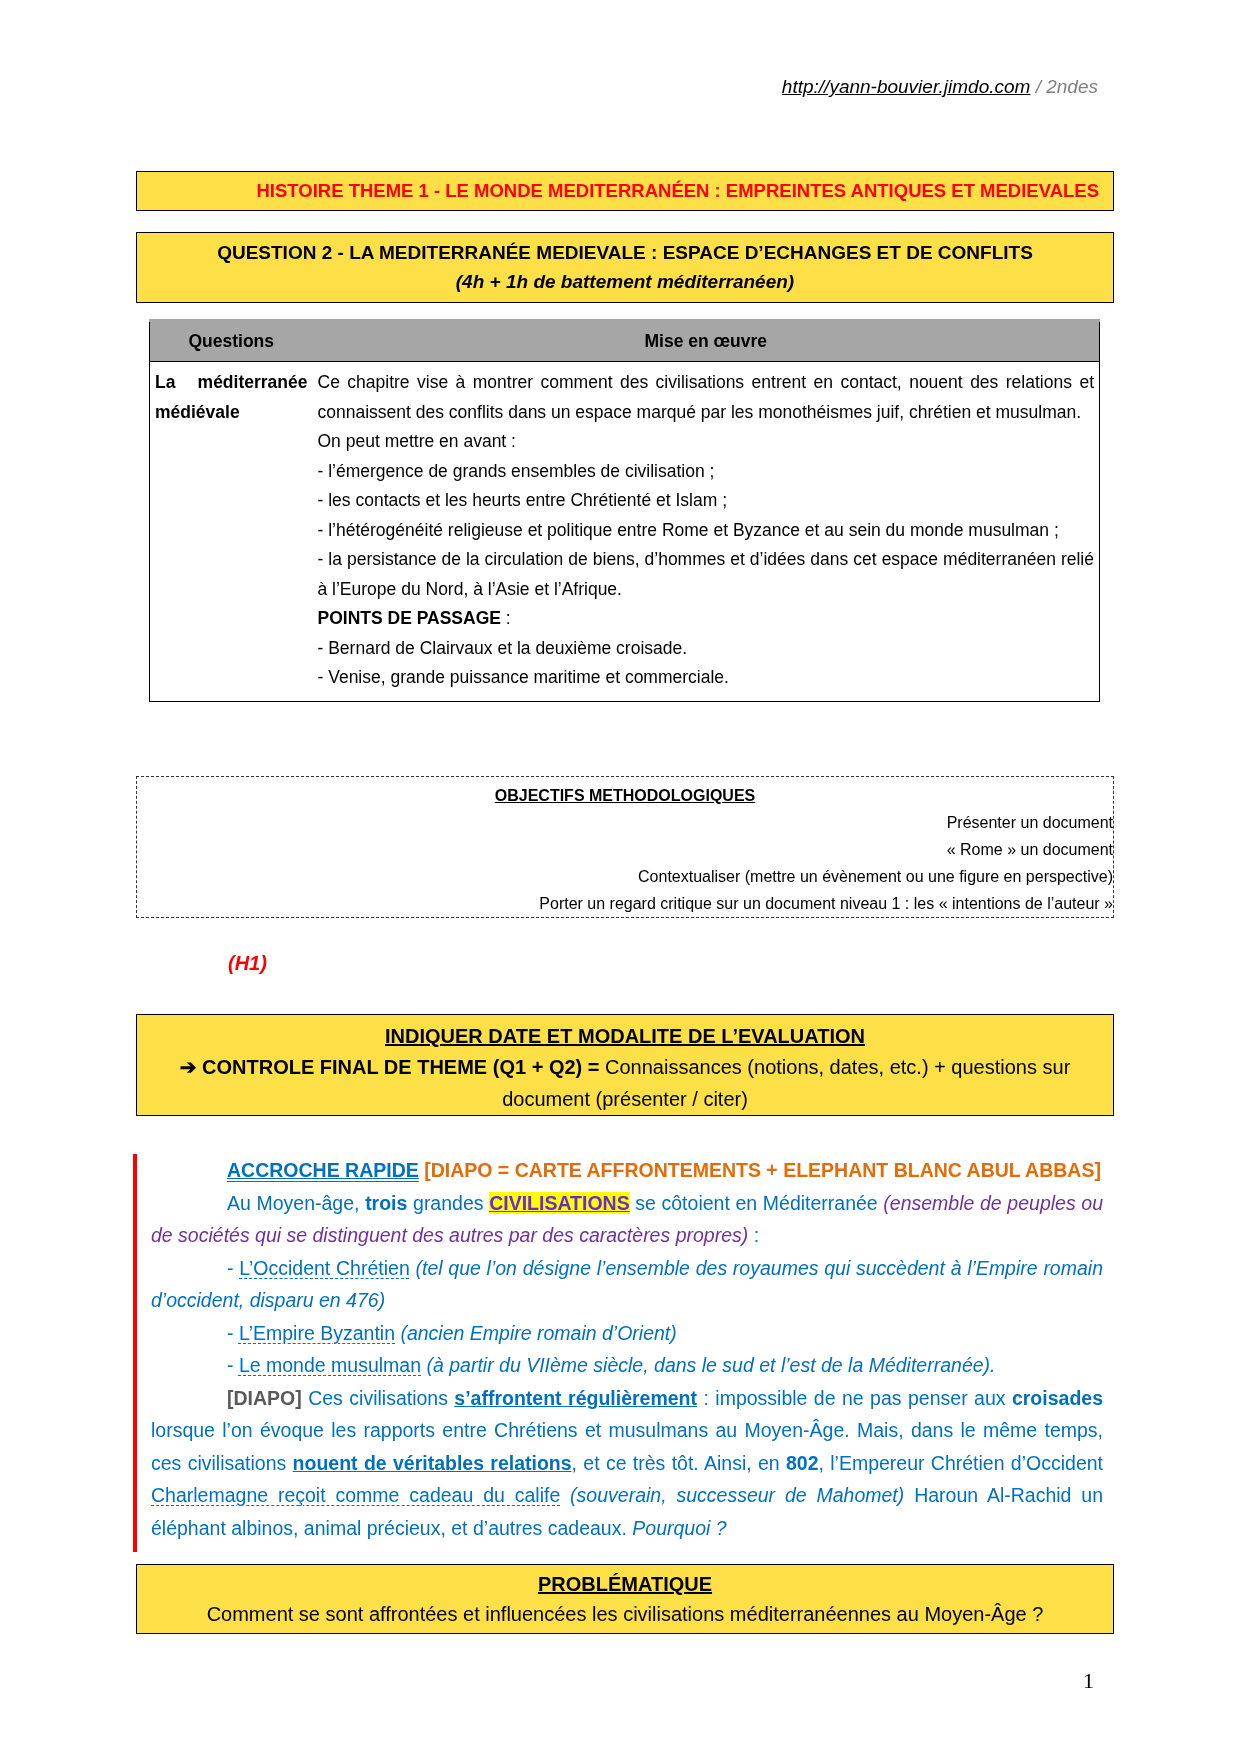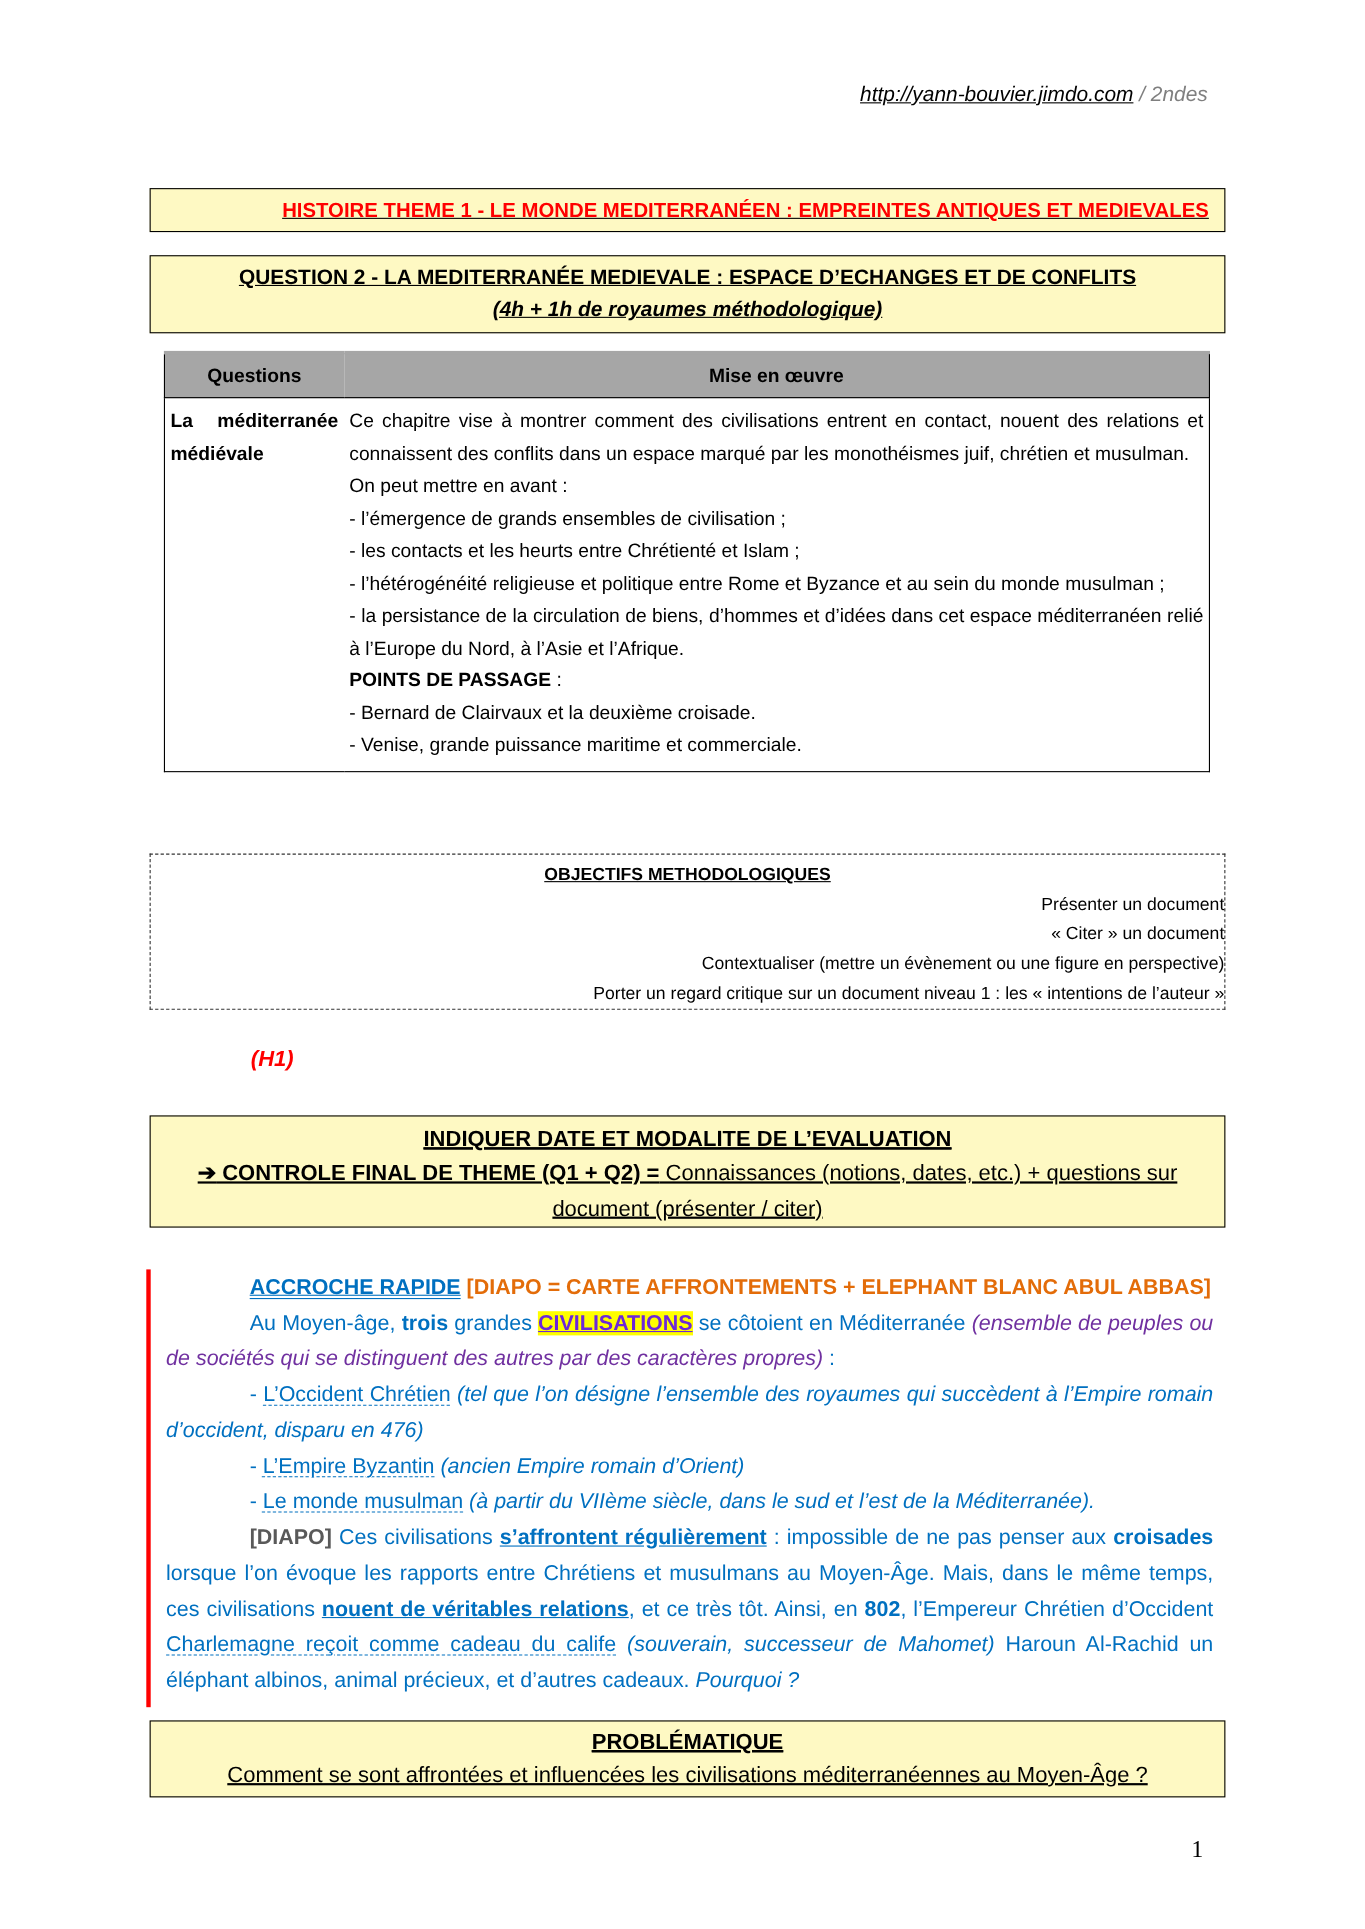--- a/index.html
+++ b/index.html
@@ -2,21 +2,21 @@
 <html><head>
 <meta charset="utf-8">
 <style>
   * { box-sizing: border-box; margin: 0; padding: 0; }
   html, body { width: 1241px; height: 1754px; background: #ffffff; }
   body { position: relative; font-family: "Liberation Sans", sans-serif; color: #000; overflow: hidden; }
 
   .header-link { position: absolute; top: 76px; right: 143px; font-size: 19px; font-style: italic; color: #7f7f7f; }
   .header-link a { color: #000000; text-decoration: underline; }
 
-  .box { position: absolute; left: 136px; width: 978px; border: 1.3px solid #000; background: #fef9c3; text-decoration: underline; }
+  .box { position: absolute; left: 136px; width: 978px; border: 1.3px solid #000; background: #fde047; }
 
   .theme-box { top: 171px; height: 40px; text-align: right; padding-right: 14px; line-height: 38px; }
   .theme-box span { color: #ff0000; font-weight: bold; font-size: 18.5px; }
 
   .question-box { top: 232px; height: 71px; text-align: center; padding-top: 6px; }
   .question-box .q-title { font-weight: bold; font-size: 19px; line-height: 28px; }
   .question-box .q-sub { font-weight: bold; font-style: italic; font-size: 19px; line-height: 30px; }
 
   table.prog { position: absolute; left: 149px; top: 319px; width: 951px; border-collapse: collapse; font-size: 17.5px; }
   table.prog th { background: #a6a6a6; font-weight: bold; height: 41px; border-top: 3px solid #a6a6a6; border-bottom: 1.3px solid #000; text-align: center; }
@@ -64,21 +64,21 @@
 <div class="header-link">
   <a>http://yann-bouvier.jimdo.com</a><span> / 2ndes</span>
 </div>
 
 <div class="box theme-box">
   <span>HISTOIRE THEME 1 - LE MONDE MEDITERRANÉEN : EMPREINTES ANTIQUES ET MEDIEVALES</span>
 </div>
 
 <div class="box question-box">
   <div class="q-title">QUESTION 2 - LA MEDITERRANÉE MEDIEVALE : ESPACE D’ECHANGES ET DE CONFLITS</div>
-  <div class="q-sub">(4h + 1h de royaumes méthodologique)</div>
+  <div class="q-sub">(4h + 1h de battement méditerranéen)</div>
 </div>
 
 <table class="prog">
   <thead>
     <tr>
       <th class="c1">Questions</th>
       <th class="c2">Mise en œuvre</th>
     </tr>
   </thead>
   <tbody>
@@ -95,21 +95,21 @@
         <div>- Bernard de Clairvaux et la deuxième croisade.</div>
         <div>- Venise, grande puissance maritime et commerciale.</div>
       </td>
     </tr>
   </tbody>
 </table>
 
 <div class="obj-box">
   <div class="obj-title">OBJECTIFS METHODOLOGIQUES</div>
   <div class="obj-line">Présenter un document</div>
-  <div class="obj-line">« Citer » un document</div>
+  <div class="obj-line">« Rome » un document</div>
   <div class="obj-line">Contextualiser (mettre un évènement ou une figure en perspective)</div>
   <div class="obj-line">Porter un regard critique sur un document niveau 1 : les « intentions de l’auteur »</div>
 </div>
 
 <div class="h1-tag">(H1)</div>
 
 <div class="box eval-box">
   <div class="ev-title">INDIQUER DATE ET MODALITE DE L’EVALUATION</div>
   <div class="ev-line">
     <b>➔</b><b> CONTROLE FINAL DE THEME (Q1 + Q2) =</b><span> Connaissances (notions, dates, etc.) + questions sur document (présenter / citer)</span>

